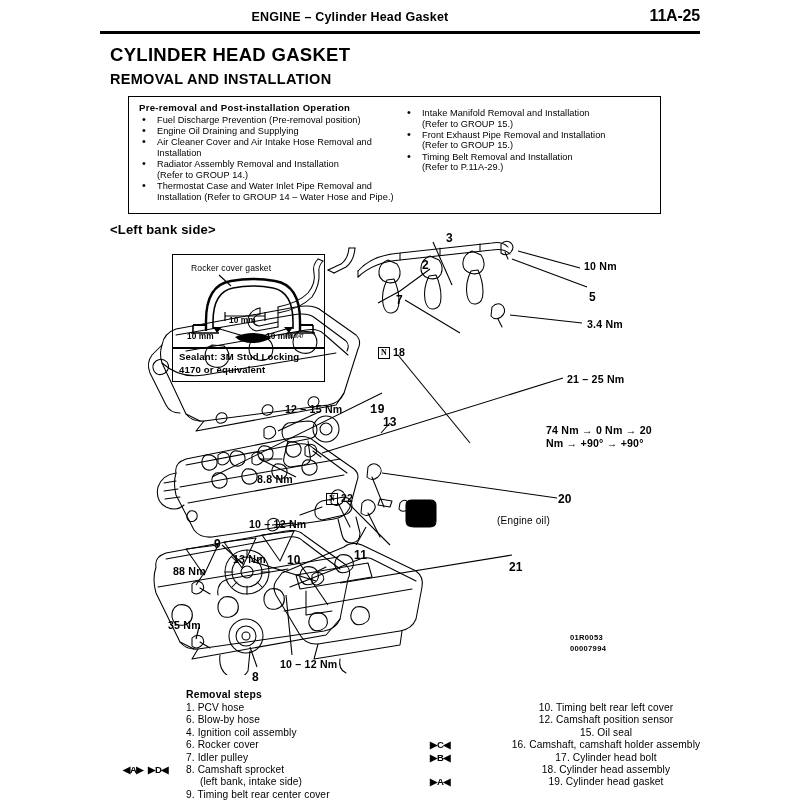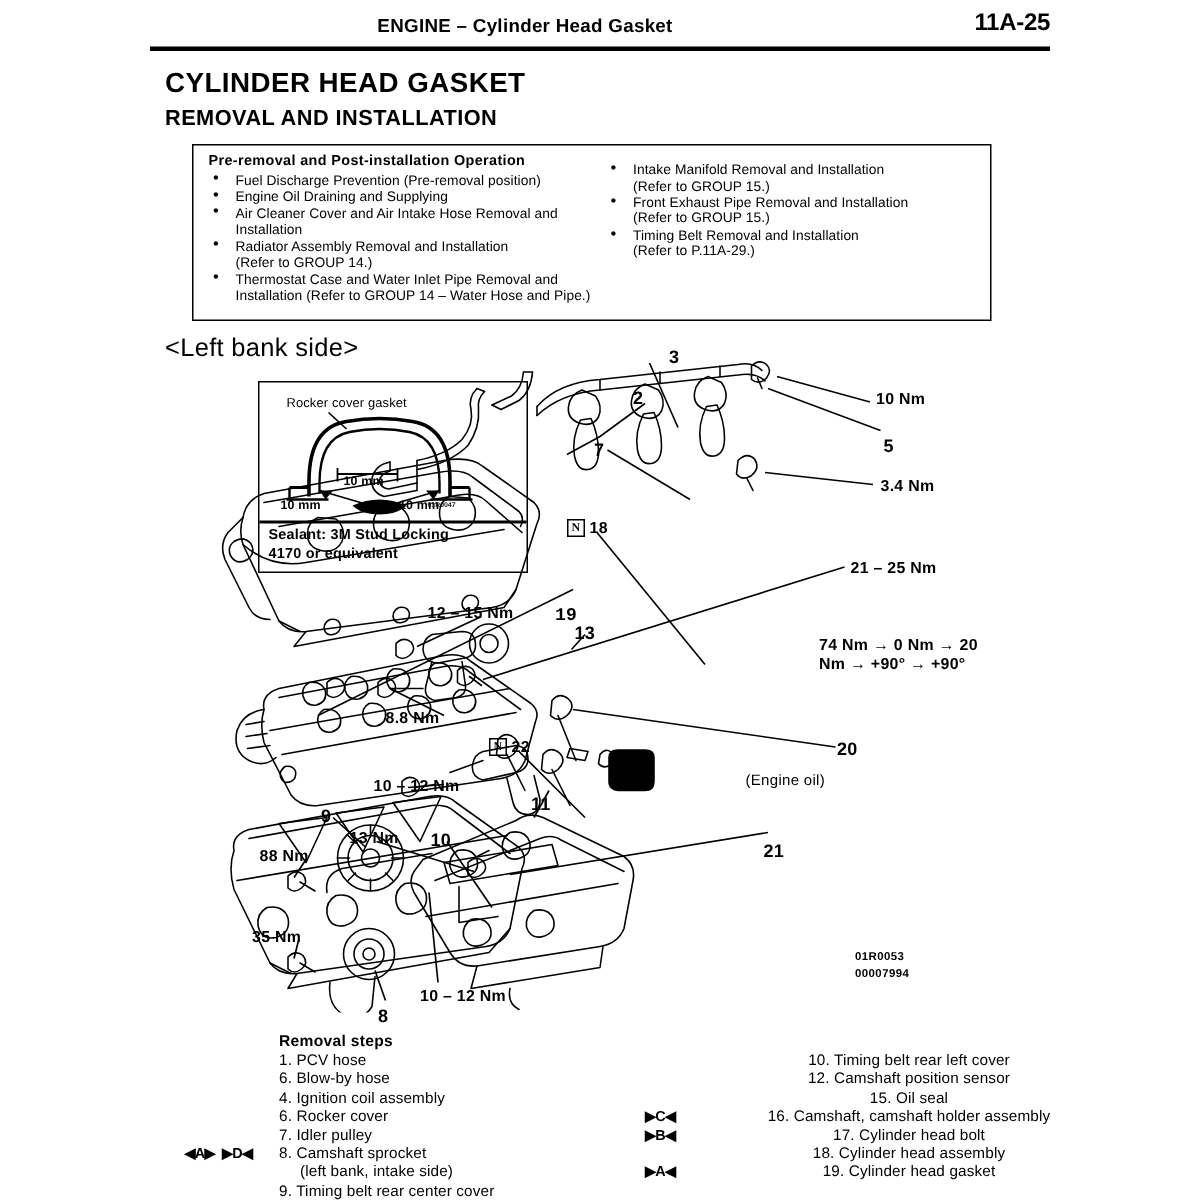--- a/index.html
+++ b/index.html
@@ -37,25 +37,25 @@
   .prelist li{
     position:relative;padding-left:18px;font-size:9.2px;line-height:10.6px;
     margin-bottom:.6px;letter-spacing:.05px;
   }
   .prelist li::before{
     content:"\2022";position:absolute;left:3px;top:-1px;font-size:11px;
   }
   .prelist li .cont{display:block;}
 
   
-  .leftbank{position:absolute;left:110px;top:222px;font-size:17px;font-weight:normal;letter-spacing:.2px;}
+  .leftbank{position:absolute;left:110px;top:222px;font-size:13px;font-weight:bold;letter-spacing:.2px;}
 
   
   .inset{
-    position:absolute;left:172px;top:254px;width:180px;height:128px;
+    position:absolute;left:172px;top:254px;width:153px;height:128px;
     border:1.5px solid #000;box-sizing:border-box;background:#fff;
   }
   .inset .divider{position:absolute;left:0;top:92px;width:100%;height:1.5px;background:#000;}
   .inset-cap{position:absolute;left:18px;top:8px;font-size:8.6px;letter-spacing:.1px;}
   .inset-sealant{position:absolute;left:6px;top:96px;font-size:9.6px;font-weight:bold;line-height:12.6px;letter-spacing:.15px;}
   .inset-code{position:absolute;left:112px;top:79px;font-size:4.6px;font-weight:bold;color:#222;}
   .inset-dim{position:absolute;font-size:8.3px;font-weight:bold;letter-spacing:.1px;}
   .inset-dim.d1{left:14px;top:76px;}
   .inset-dim.d2{left:56px;top:60px;}
   .inset-dim.d3{left:93px;top:76px;}
@@ -342,21 +342,21 @@
         <div class="lbl num" style="left: 296px; top: 78px;">7</div>
         <div class="lbl" style="left: 487px; top: 103px;">3.4 Nm</div>
         <div class="lbl" style="left: 467px; top: 158px;">21 – 25 Nm</div>
         <div class="lbl" style="left: 278px; top: 131px;"><span class="nmark">N</span><span>18</span></div>
         <div class="lbl num" style="left: 270px; top: 188px; font-family: Liberation Mono, monospace;">19</div>
         <div class="lbl" style="left: 185px; top: 188px;">12 – 15 Nm</div>
         <div class="lbl num" style="left: 283px; top: 200px;">13</div>
         <div class="lbl" style="left: 157px; top: 258px;">8.8 Nm</div>
         <div class="lbl" style="left: 226px; top: 277px;"><span class="nmark">N</span><span>22</span></div>
         <div class="lbl" style="left: 149px; top: 303px;">10 – 12 Nm</div>
-        <div class="lbl num" style="left: 254px; top: 314px;">11</div>
+        <div class="lbl num" style="left: 254px; top: 333px;">11</div>
         <div class="lbl num" style="left: 114px; top: 322px;">9</div>
         <div class="lbl" style="left: 133px; top: 338px;">13 Nm</div>
         <div class="lbl num" style="left: 187px; top: 338px;">10</div>
         <div class="lbl" style="left: 73px; top: 350px;">88 Nm</div>
         <div class="lbl" style="left: 68px; top: 404px;">35 Nm</div>
         <div class="lbl num" style="left: 152px; top: 455px;">8</div>
         <div class="lbl" style="left: 180px; top: 443px;">10 – 12 Nm</div>
         <div class="lbl" style="left: 446px; top: 209px;">74 Nm → 0 Nm → 20</div>
         <div class="lbl" style="left: 446px; top: 222px;">Nm → +90° → +90°</div>
         <div class="lbl num" style="left: 458px; top: 277px;">20</div>

